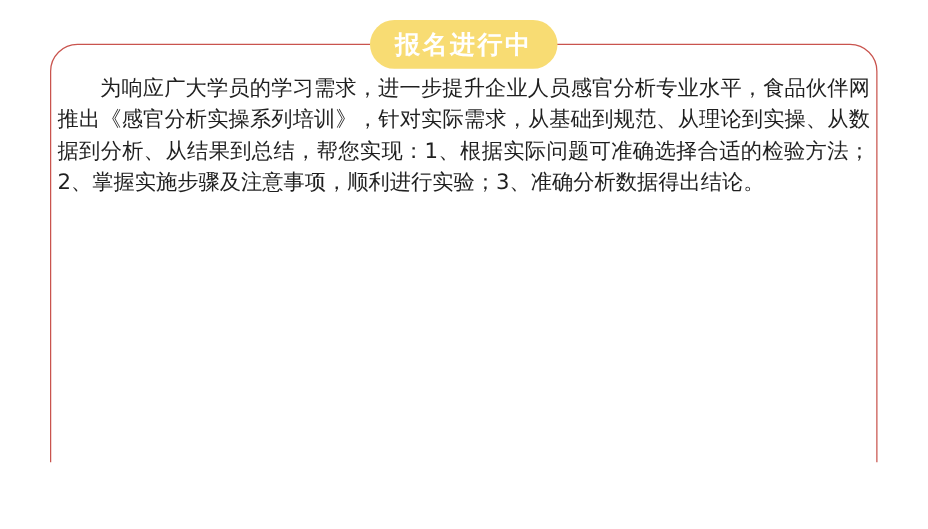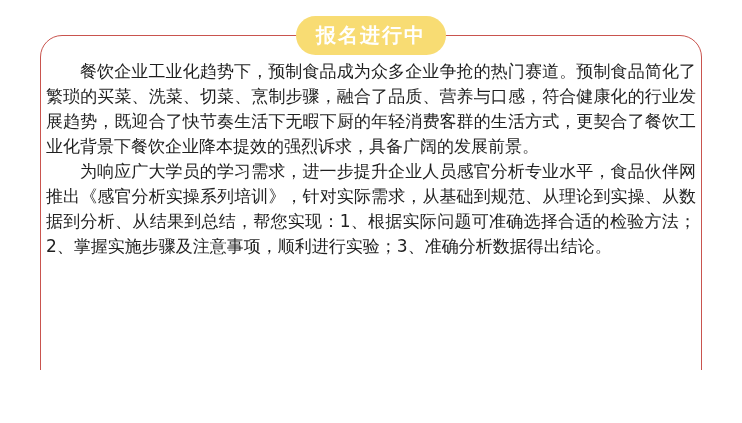--- a/index.html
+++ b/index.html
@@ -60,17 +60,16 @@
 </style>
 </head>
 <body>
 
 <div class="page">
   <div class="notice-box">
     <div class="badge">
       <span>报名进行中</span>
     </div>
     <div class="content">
-      <p>餐饮企业工业化趋势下，预制食品成为众多企业争抢的热门赛道。预制食品简化了繁琐的买菜、洗菜、切菜、烹制步骤，融合了品质、营养与口感，符合健康化的行业发展趋势，既迎合了快节奏生活下无暇下厨的年轻消费客群的生活方式，更契合了餐饮工业化背景下餐饮企业降本提效的强烈诉求，具备广阔的发展前景。</p>
       <p>为响应广大学员的学习需求，进一步提升企业人员感官分析专业水平，食品伙伴网推出《感官分析实操系列培训》，针对实际需求，从基础到规范、从理论到实操、从数据到分析、从结果到总结，帮您实现：1、根据实际问题可准确选择合适的检验方法；2、掌握实施步骤及注意事项，顺利进行实验；3、准确分析数据得出结论。</p>
     </div>
   </div>
 </div>
 
 </body></html>

